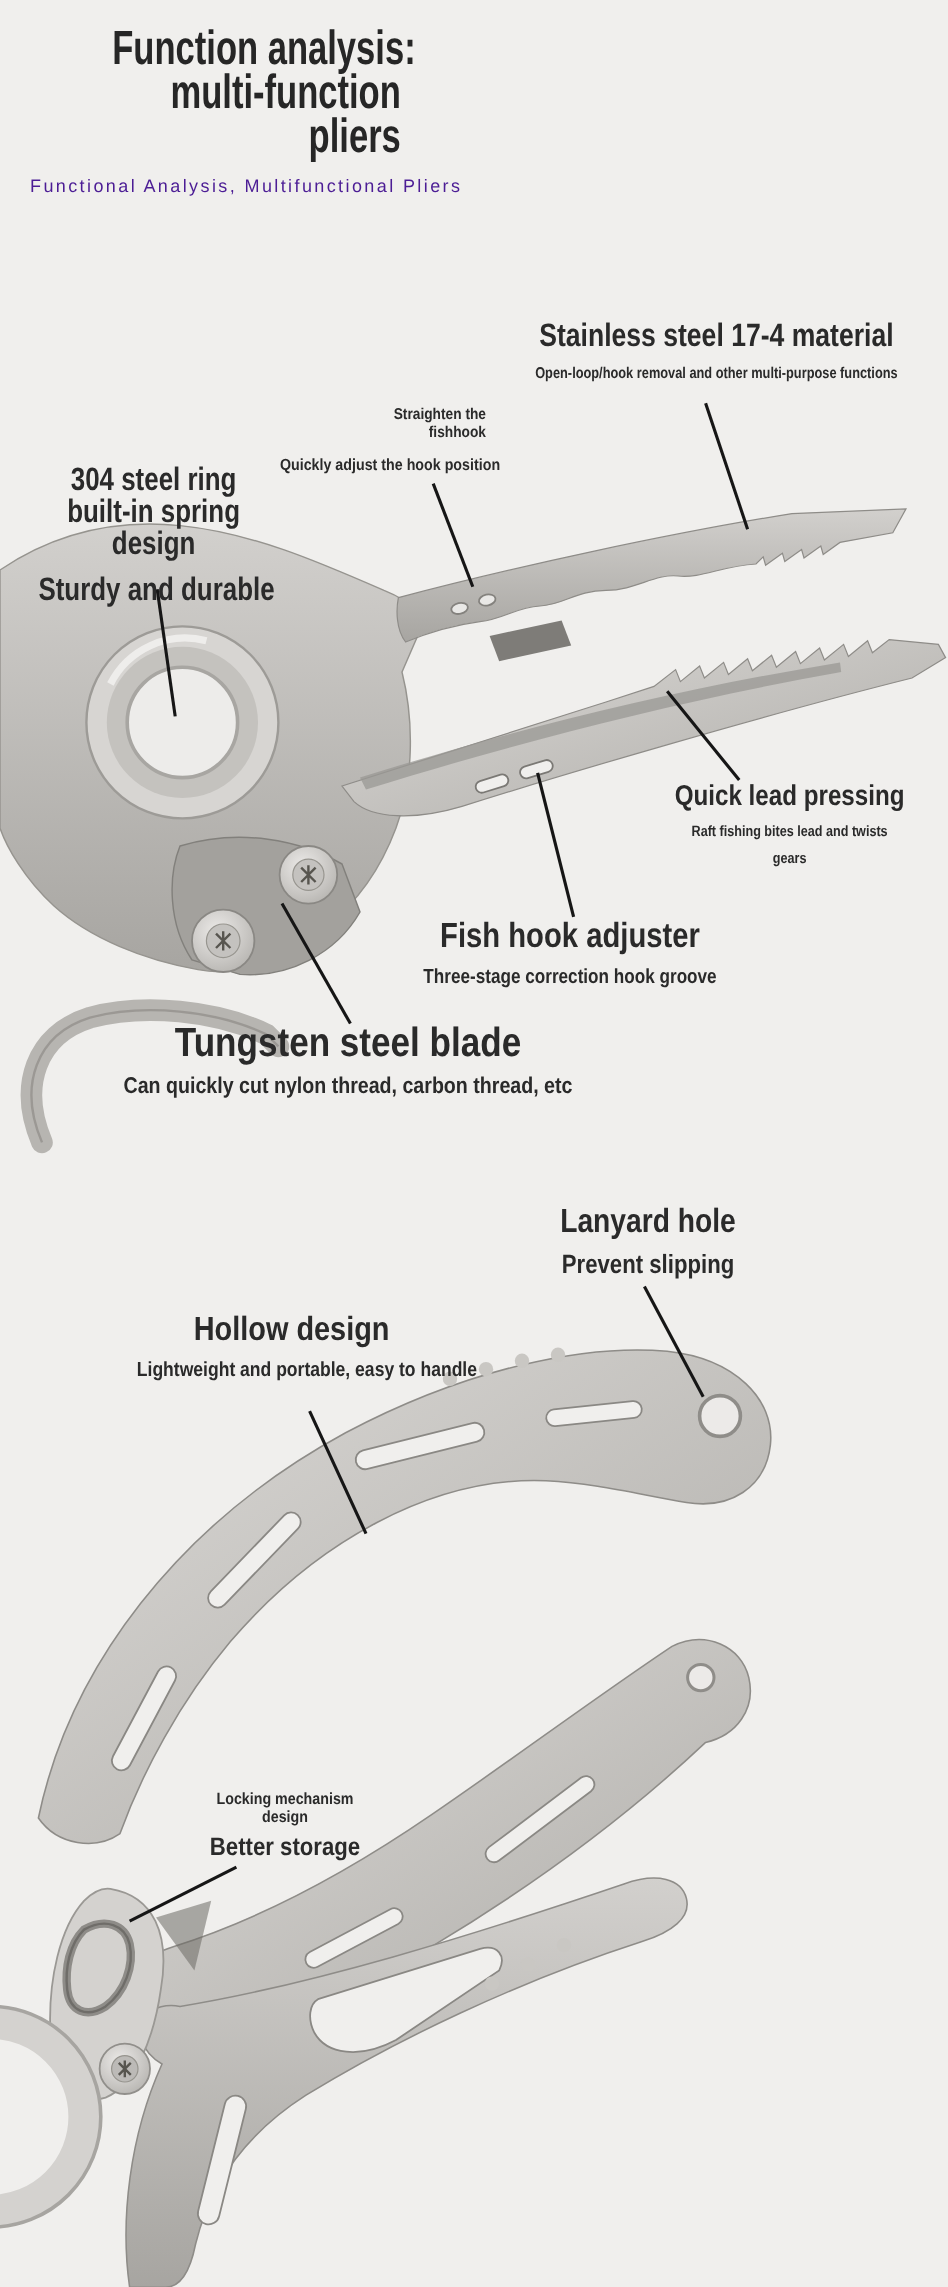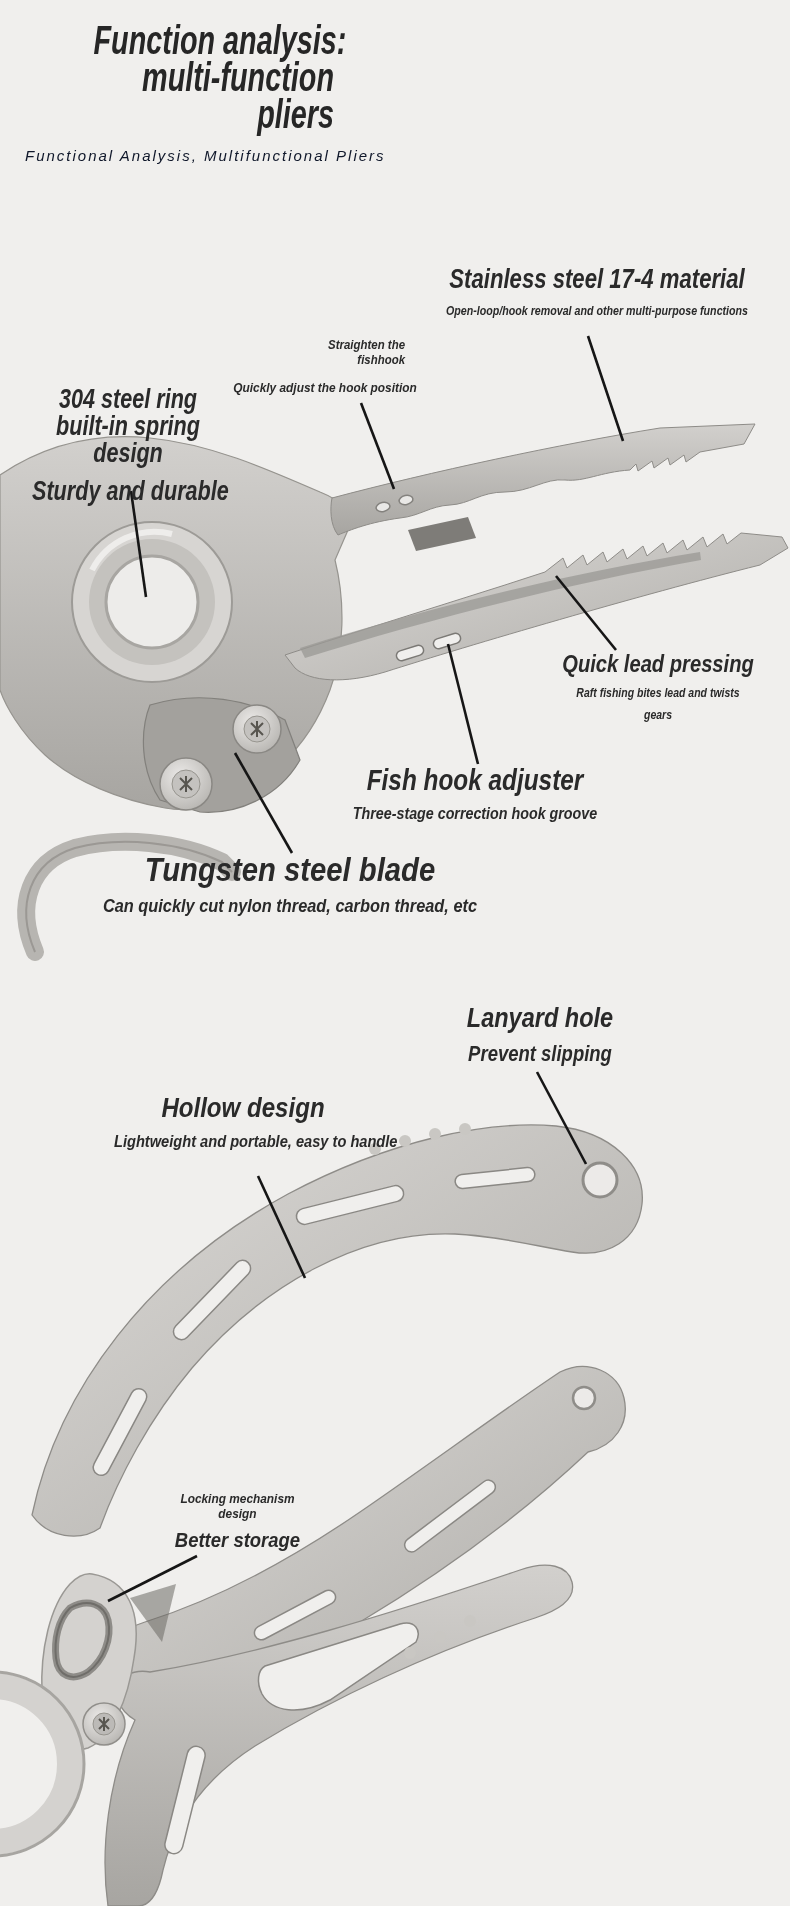--- a/index.html
+++ b/index.html
@@ -1,35 +1,34 @@
 <!DOCTYPE html>
 <html><head>
 <meta charset="utf-8">
 <style>
   html,body{margin:0;padding:0;background:#d8d8d8;}
   #stage{
     position:relative;width:790px;height:1906px;overflow:hidden;
     background:#f0efed;
     font-family:"Liberation Sans", sans-serif;
     color:#2a2a2a;
-    font-style:italic;
   }
   .ann{position:absolute;font-weight:700;text-align:center;}
   .ann .t{white-space:nowrap;}
   .ann .s{white-space:nowrap;}
 
   
   .title-block{
     position:absolute;left:0;top:22px;width:334px;text-align:right;
     font-size:40px;line-height:37px;font-weight:700;color:#262626;
     transform:scaleX(0.72);transform-origin:100% 0;white-space:nowrap;
   }
   .subtitle{
     position:absolute;left:25px;top:147px;font-size:15px;font-weight:400;
-    color:#0f172a;letter-spacing:2px;white-space:nowrap;
+    color:#4c1d95;letter-spacing:2px;white-space:nowrap;
   }
 
   
   .a-stainless{left:400px;top:264px;width:394px;transform:scaleX(0.82);}
   .a-stainless .t{font-size:27px;line-height:30px;}
   .a-stainless .s{font-size:13px;margin-top:9px;}
 
   .a-straighten{left:205px;top:337px;width:200px;text-align:right;transform:scaleX(0.88);transform-origin:100% 0;}
   .a-straighten .t{font-size:13px;line-height:15px;}
 

